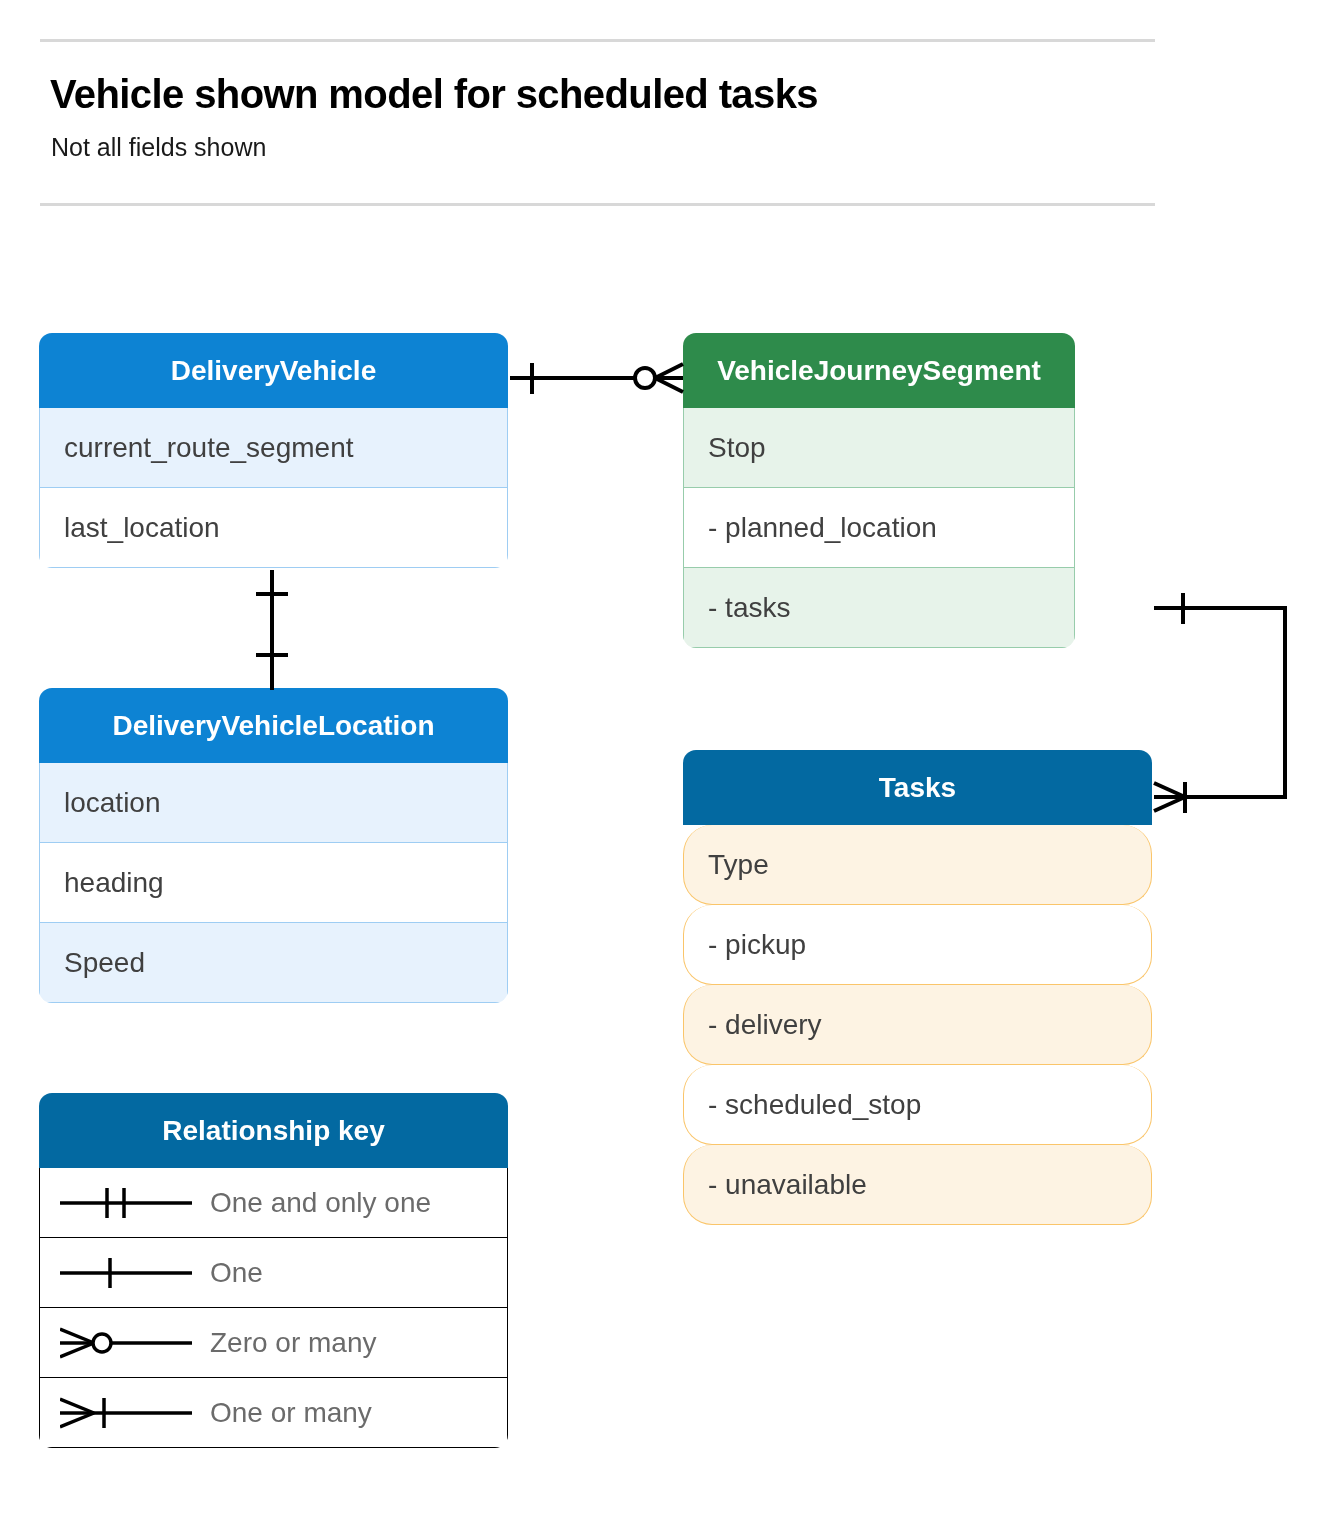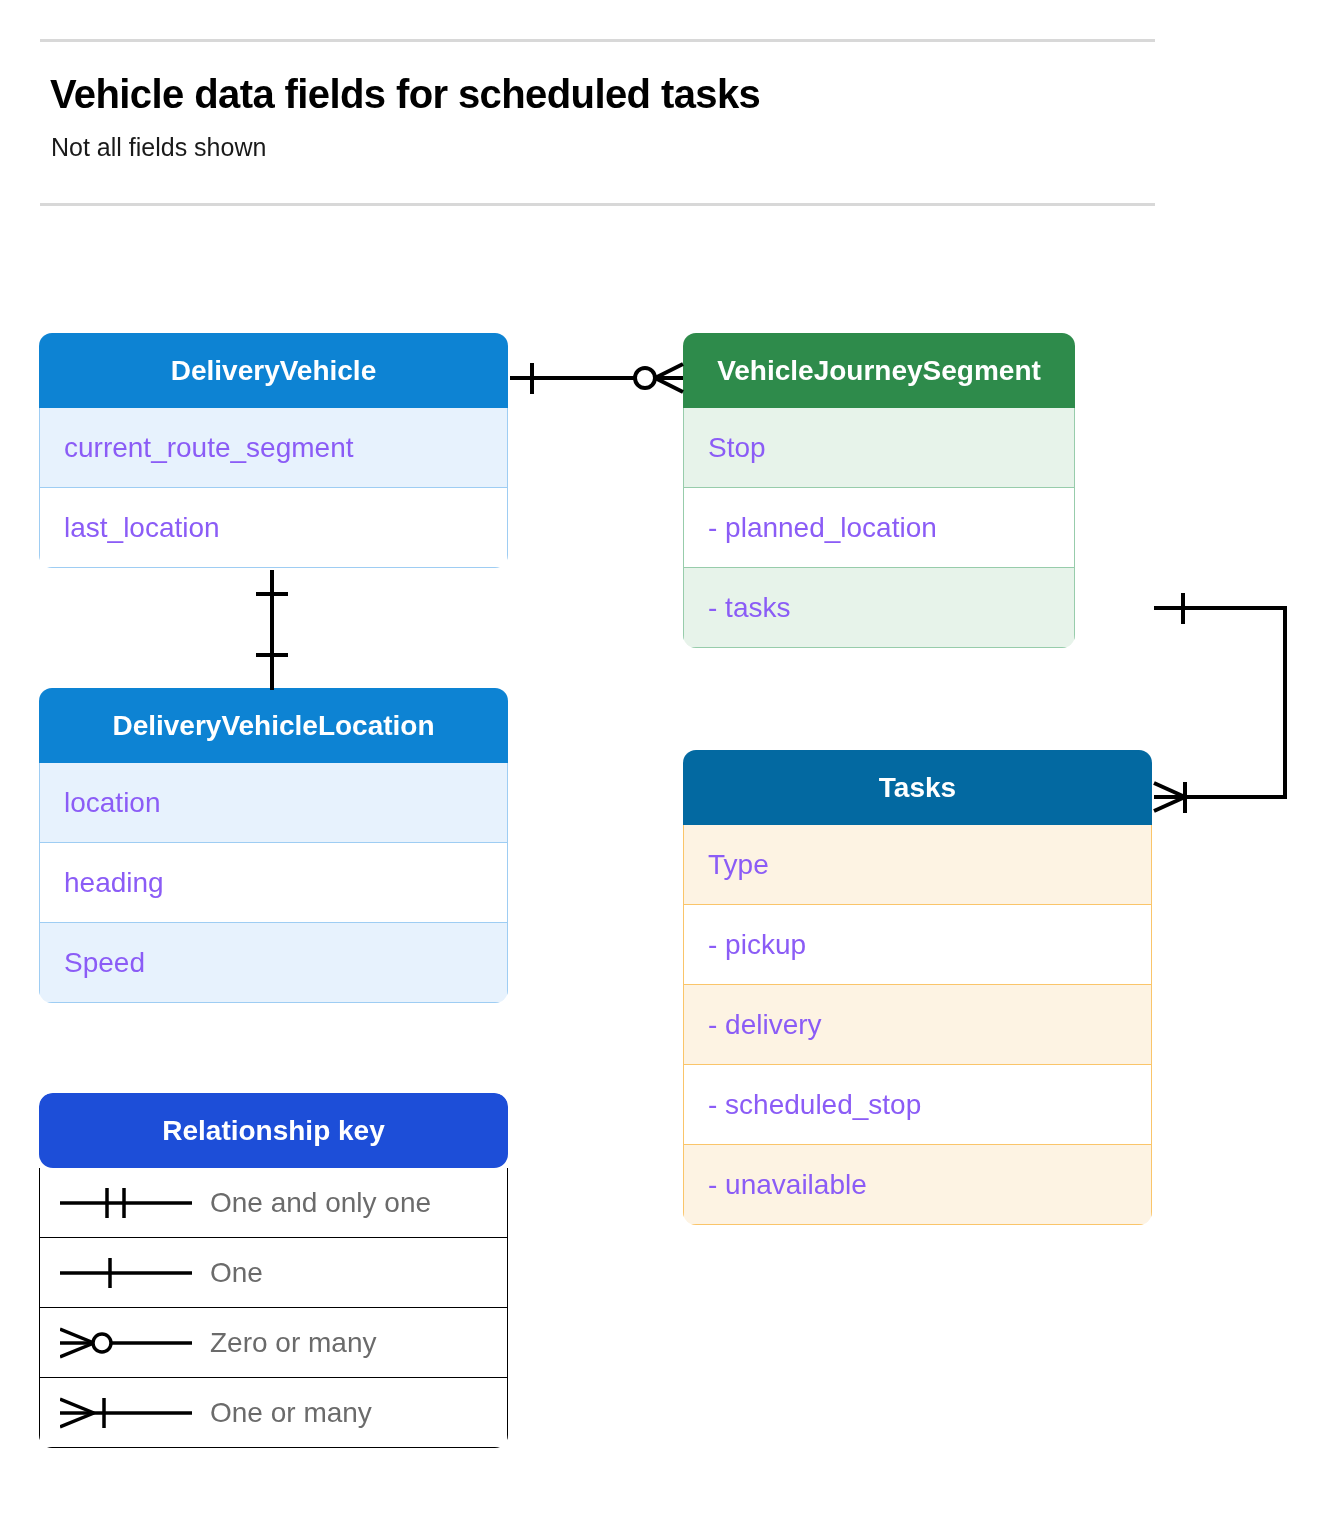--- a/index.html
+++ b/index.html
@@ -63,47 +63,47 @@
     font-weight: bold;
     color: #ffffff;
     white-space: nowrap;
   }
   .entity-row {
     box-sizing: border-box;
     height: 80px;
     line-height: 80px;
     padding-left: 24px;
     font-size: 28px;
-    color: #8b5cf6;
+    color: #404040;
     white-space: nowrap;
     border-style: solid;
     border-width: 0 1.5px 1.5px 1.5px;
   }
   .entity-row:first-of-type { border-top-width: 0; }
 
   
   .theme-blue .entity-head { background: #0d83d3; }
   .theme-blue .entity-row  { border-color: #9ecdf3; }
   .theme-blue .entity-row.alt  { background: #e7f2fd; }
   .theme-blue .entity-row.plain{ background: #ffffff; }
 
   
   .theme-green .entity-head { background: #2e8b4b; }
   .theme-green .entity-row  { border-color: #97ccab; }
   .theme-green .entity-row.alt  { background: #e7f3ea; }
   .theme-green .entity-row.plain{ background: #ffffff; }
 
   
   .theme-orange .entity-head { background: #0369a1; }
-  .theme-orange .entity-row  { border-color: #fac56a; }
+  .theme-orange .entity-row  { border-color: #fac56a; border-radius: 29px; }
   .theme-orange .entity-row.alt  { background: #fdf3e3; }
   .theme-orange .entity-row.plain{ background: #ffffff; }
 
   
-  .theme-gray .entity-head { background: #1d4ed8; border-radius: 14px; }
+  .theme-gray .entity-head { background: #0369a1; }
 
   
   #box-delivery-vehicle          { left: 39px;  top: 333px;  width: 469px; }
   #box-delivery-vehicle-location { left: 39px;  top: 688px;  width: 469px; }
   #box-vehicle-journey-segment   { left: 683px; top: 333px;  width: 392px; }
   #box-tasks                     { left: 683px; top: 750px;  width: 469px; }
   #box-relationship-key          { left: 39px;  top: 1093px; width: 469px; }
 
   
   .legend-row {
@@ -134,21 +134,21 @@
     left: 0; top: 0;
     width: 1325px;
     height: 1530px;
     pointer-events: none;
   }
 </style>
 </head>
 <body>
 
 <div class="hdr-rule" id="hdr-rule-top"></div>
-<div id="page-title">Vehicle data fields for scheduled tasks</div>
+<div id="page-title">Vehicle shown model for scheduled tasks</div>
 <div id="page-subtitle">Not all fields shown</div>
 <div class="hdr-rule" id="hdr-rule-bot"></div>
 
 <div class="entity theme-blue" id="box-delivery-vehicle">
   <div class="entity-head">DeliveryVehicle</div>
   <div class="entity-row alt">current_route_segment</div>
   <div class="entity-row plain">last_location</div>
 </div>
 
 <div class="entity theme-blue" id="box-delivery-vehicle-location">

